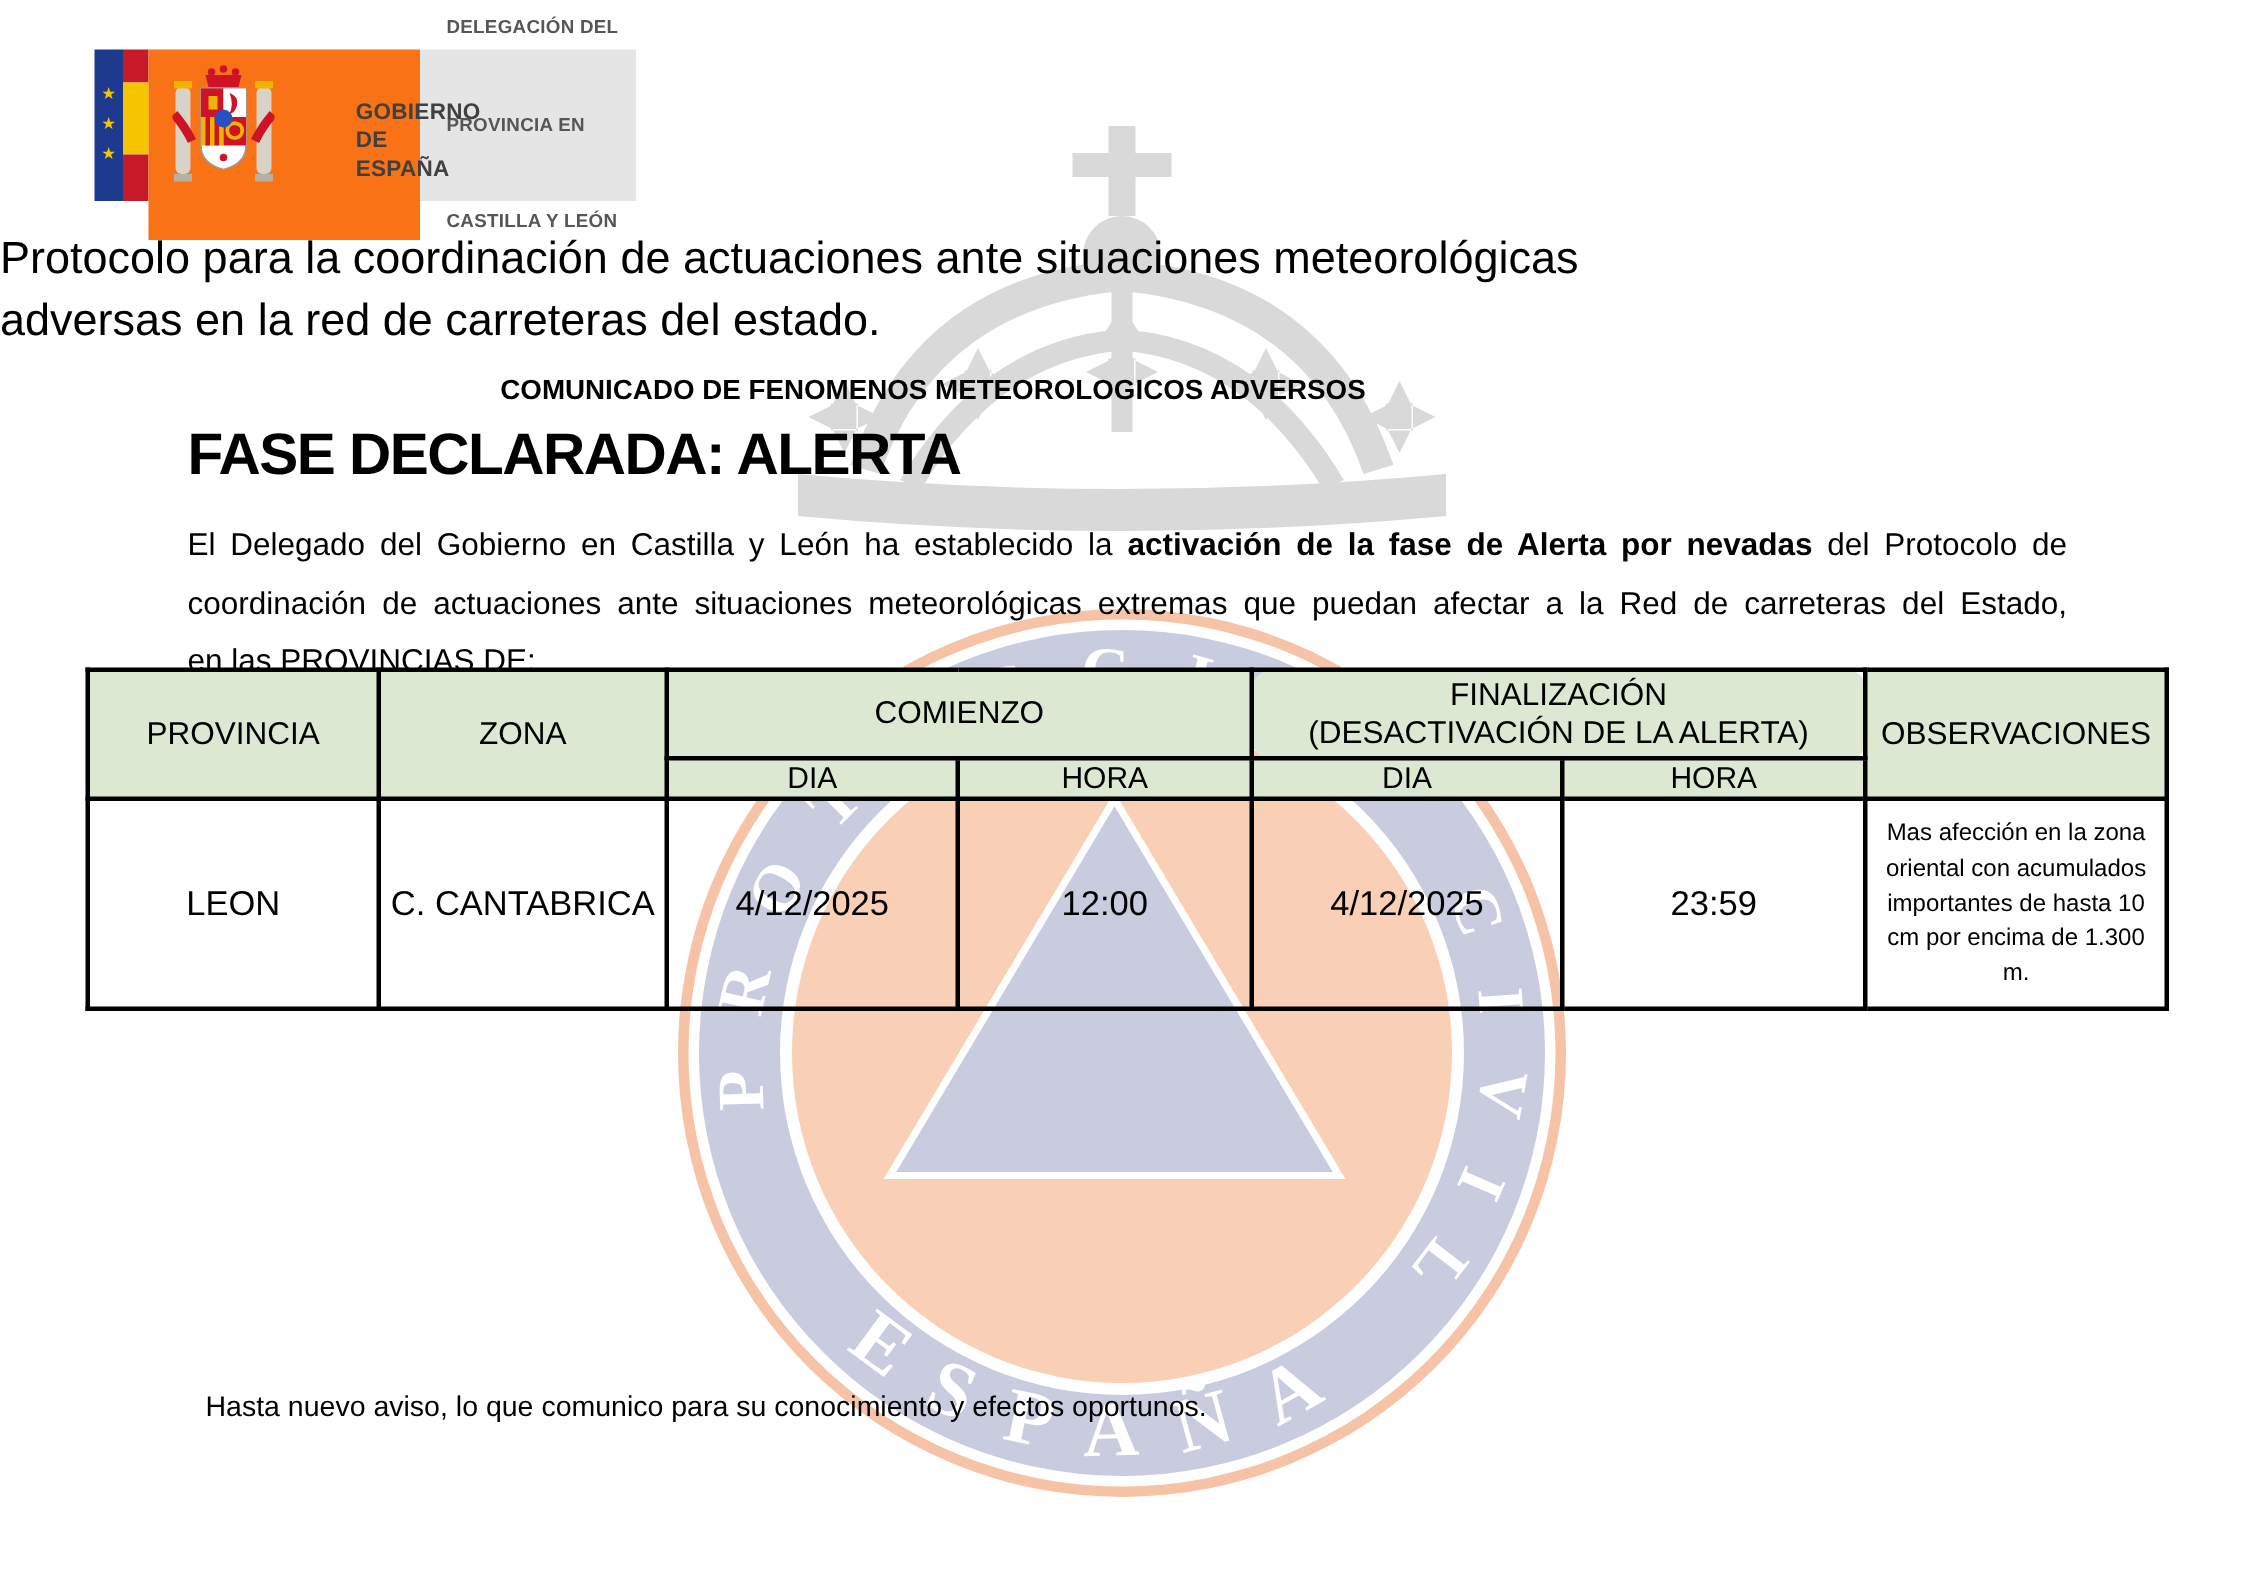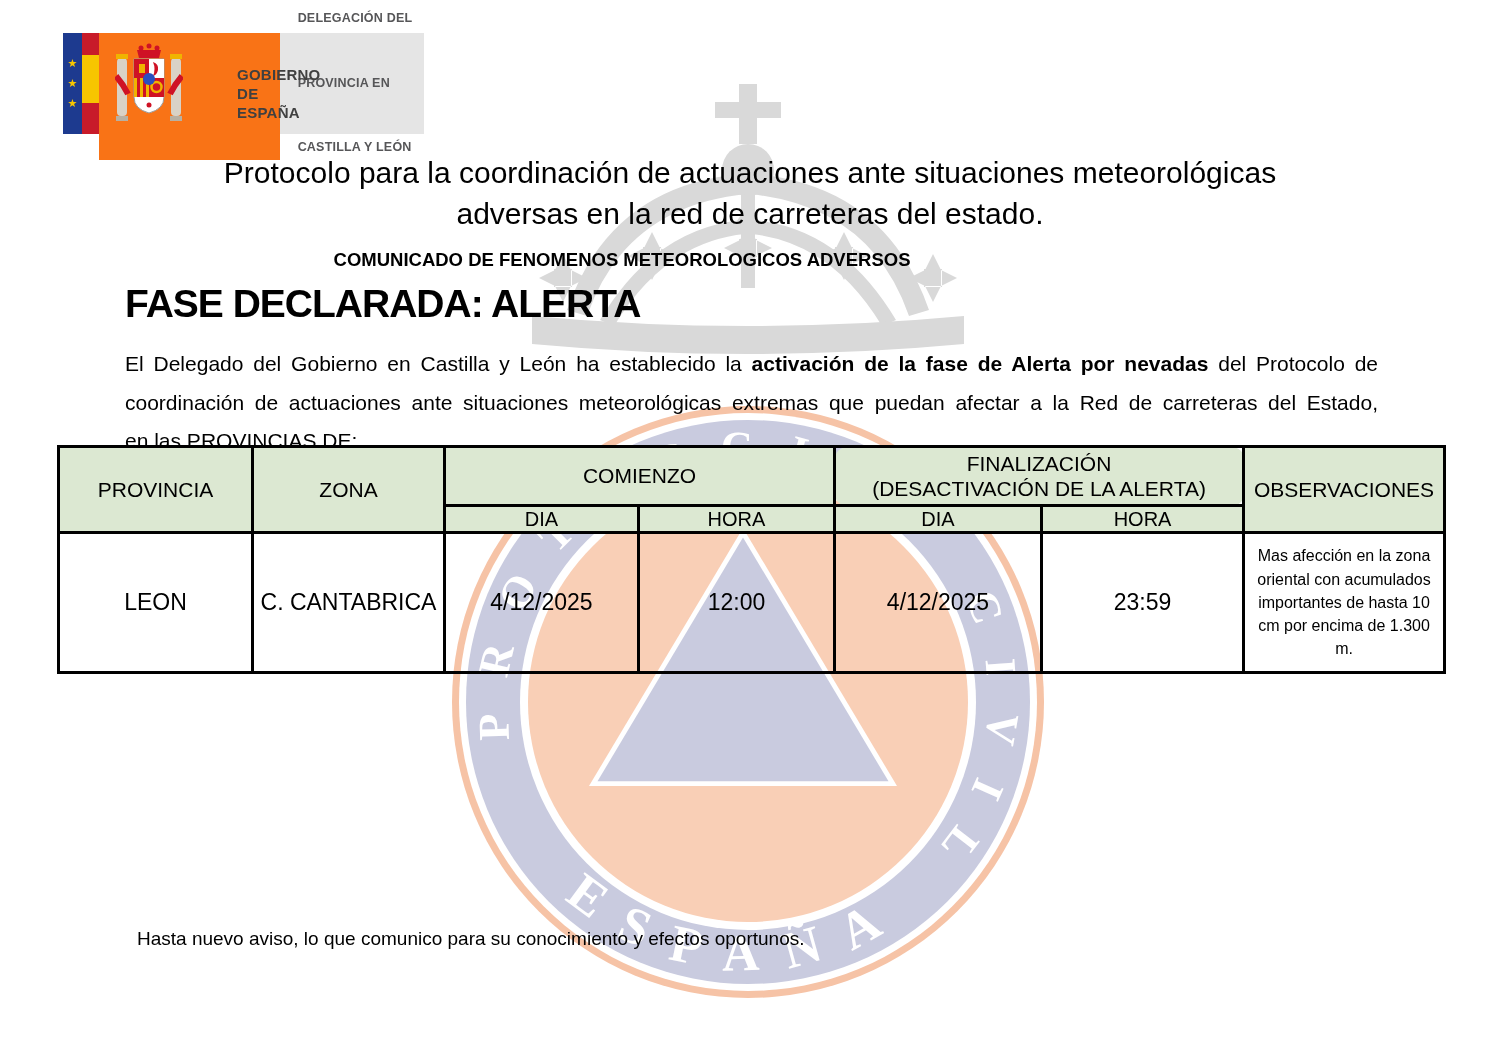--- a/index.html
+++ b/index.html
@@ -17,21 +17,21 @@
   .fs-y{height:47.5%;background:#f7c500;}
   .fs-r2{height:30.5%;background:#c81b2a;}
   .flag-yellow{width:190px;height:127px;background:#f97316;position:relative;}
   .coa{position:absolute;left:16px;top:9px;}
   .gov-text{position:absolute;left:138px;top:32px;font-weight:bold;font-size:15px;
             line-height:19px;color:#404040;letter-spacing:.2px;}
   .deleg-box{width:133px;height:101px;background:#e5e5e5;display:flex;flex-direction:column;
              justify-content:center;padding-left:18px;box-sizing:content-box;gap:47px;}
   .deleg-box div{font-size:12.5px;line-height:17.5px;color:#565658;font-weight:bold;letter-spacing:.2px;}
   
-  .doc-title{position:absolute;left:0;top:152px;width:1500px;text-align:center;
+  .doc-title{position:absolute;left:0;top:152px;width:1500px;text-align:left;
              font-size:30px;line-height:41px;color:#000;}
   .doc-subtitle{position:absolute;left:0;top:249px;width:1244px;text-align:center;
                 font-size:18.5px;font-weight:bold;}
   .phase-heading{position:absolute;left:125px;top:282px;font-size:39px;font-weight:bold;letter-spacing:-1px;}
   .intro{position:absolute;left:125px;top:345px;width:1253px;font-size:21px;line-height:38.5px;}
   .jline{text-align:justify;text-align-last:justify;white-space:nowrap;}
   
   .alert-table{position:absolute;left:57px;top:445px;width:1386px;border-collapse:collapse;
                table-layout:fixed;}
   .alert-table th,.alert-table td{border:3px solid #000;text-align:center;vertical-align:middle;

